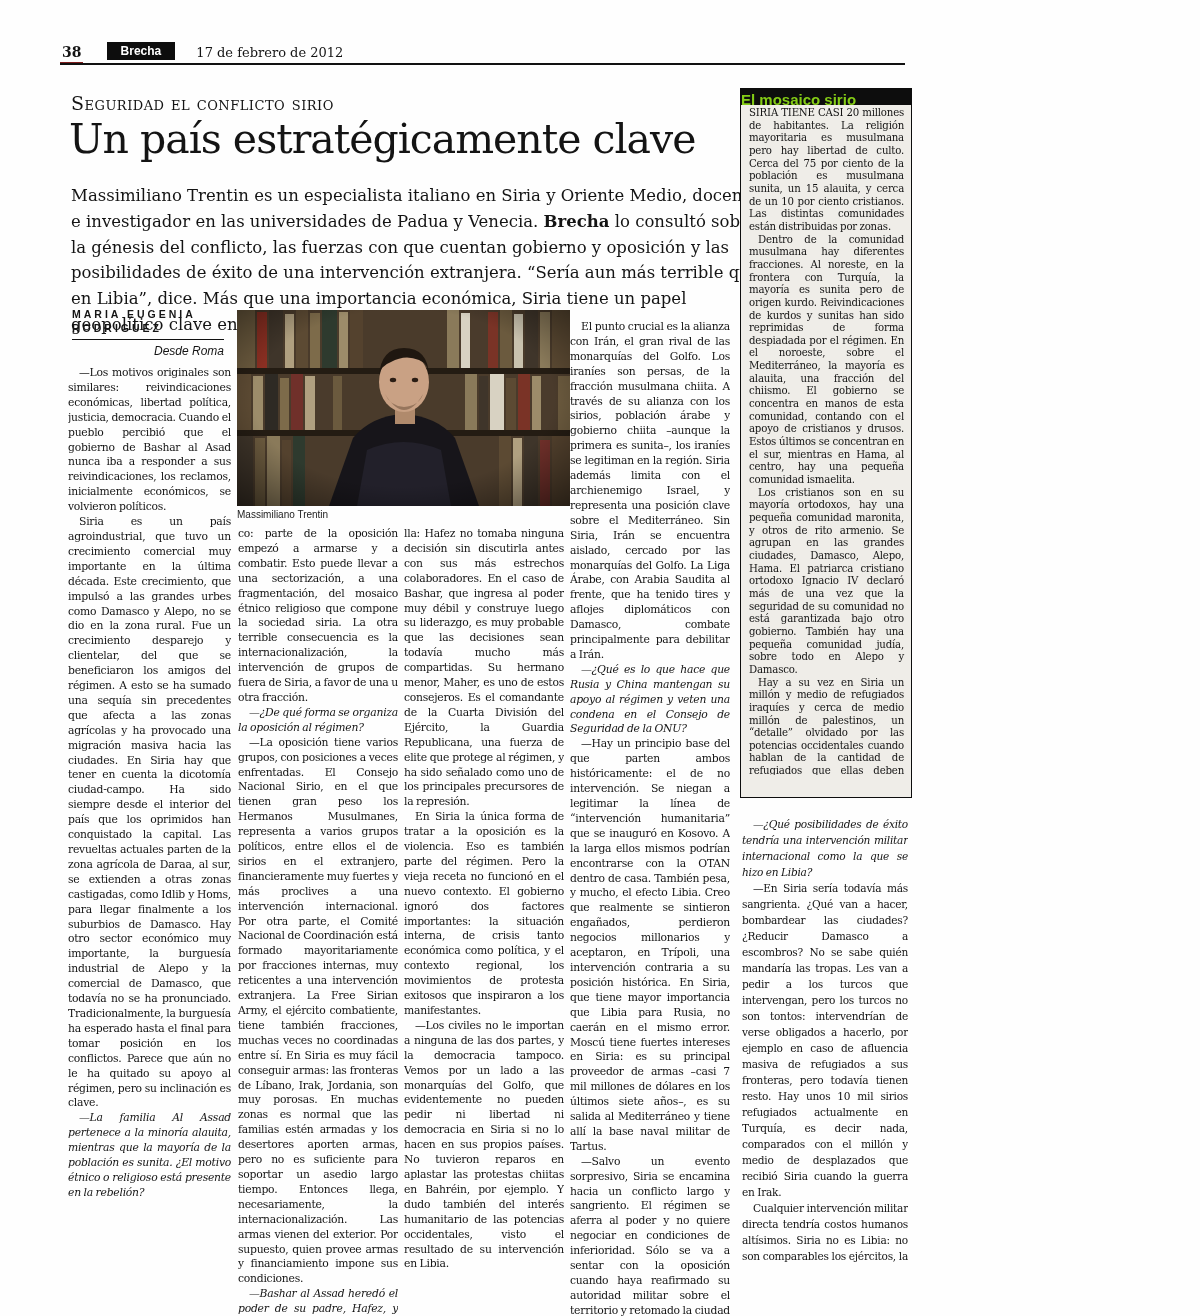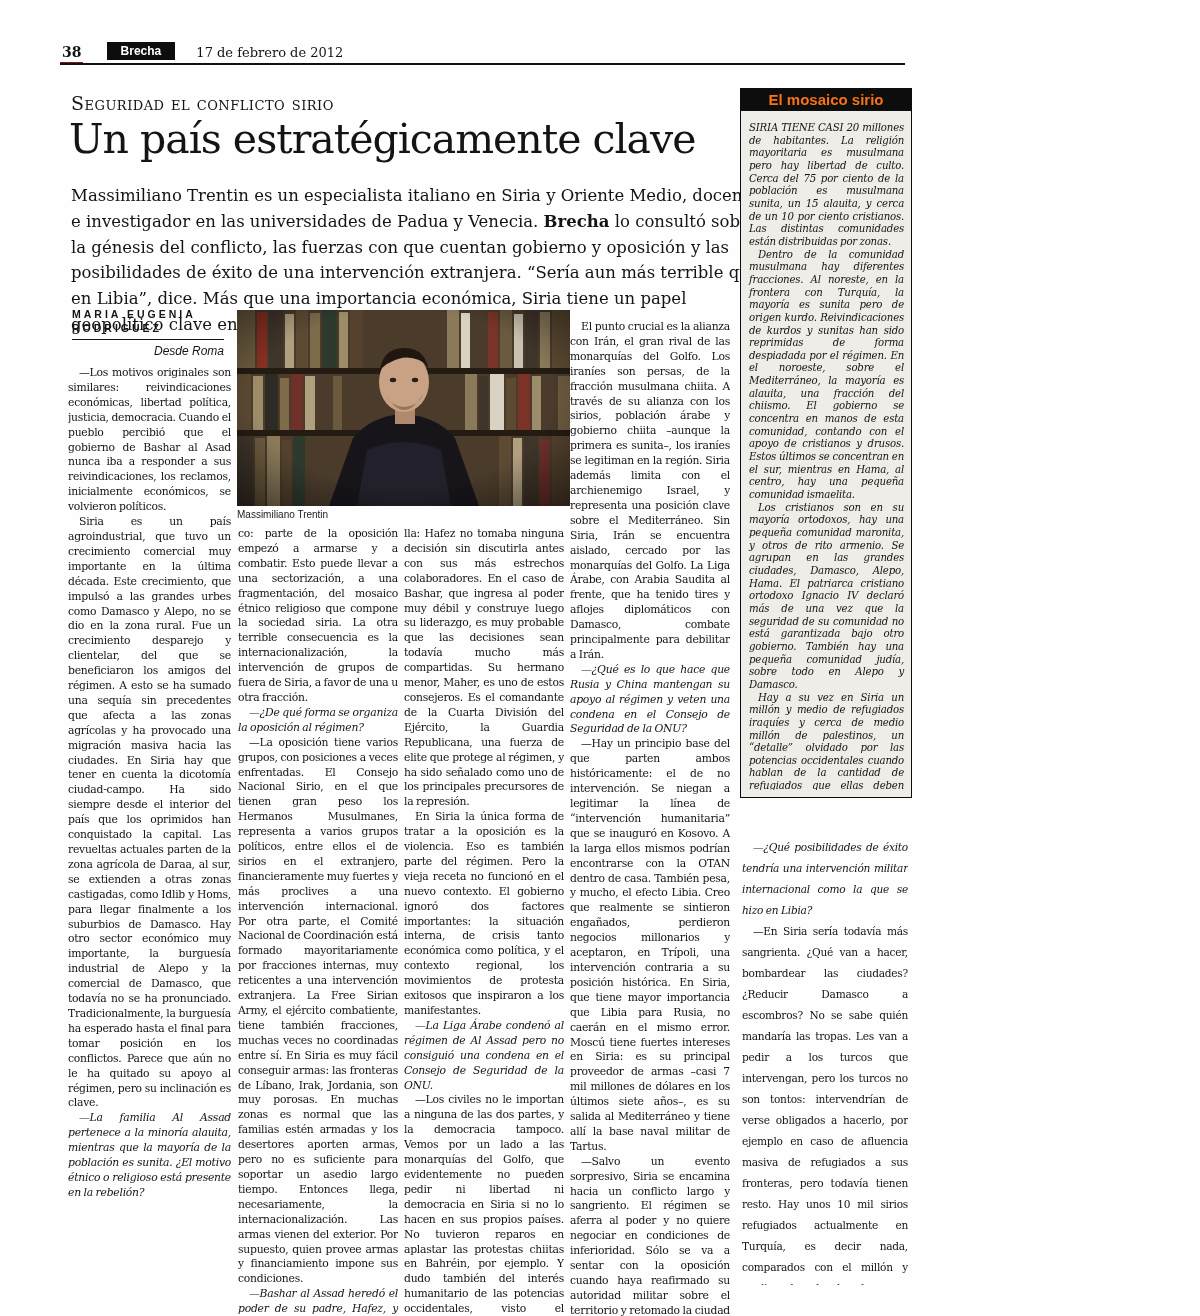--- a/index.html
+++ b/index.html
@@ -52,31 +52,31 @@
   .para.q{font-style:italic;}
 
   .col1{left:68px;top:366px;width:163px;height:868px;}
   .col2{left:238px;top:527px;width:160px;height:790px;}
   .col3{left:404px;top:527px;width:160px;height:790px;}
   .col4{left:570px;top:304px;width:160px;height:1013px;margin-top:16px;}
 
   
   .sidebar{left:740px;top:88px;width:172px;height:710px;
     background:#efede8;border:1.5px solid #0d0d0d;box-sizing:border-box;}
-  .sidebar-title{background:#0d0d0d;color:#f97316;text-align:center;
-    font:bold 15px/22px "Liberation Sans",sans-serif;height:22px;}
-  .sidebar-text{padding:11px 7px 0 8px;
+  .sidebar-title{background:#0d0d0d;color:#84cc16;
+    font:bold 15px/22px "Liberation Sans",sans-serif;height:16px;}
+  .sidebar-text{padding:2px 7px 0 8px;
     font-size:10.2px;line-height:12.65px;letter-spacing:-.2px;word-spacing:-.5px;
-    text-align:justify;overflow:hidden;height:668px;font-style:italic;}
+    text-align:justify;overflow:hidden;height:668px;}
   .sidebar-text .para{text-indent:9px;}
   .sidebar-text .para.lead{text-indent:0;}
 
   
-  .endcol{left:742px;top:837px;width:166px;height:448px;
-    font-size:10.6px;line-height:21px;letter-spacing:-.25px;word-spacing:-.5px;
+  .endcol{left:742px;top:816px;width:166px;height:448px;
+    font-size:10.6px;line-height:16px;letter-spacing:-.25px;word-spacing:-.5px;
     text-align:justify;overflow:hidden;}
 </style>
 </head>
 <body>
 
 <div class="abs pageheader">
   <span class="pagenum">38</span>
   <span class="brandbox">Brecha</span>
   <span class="pagedate">17 de febrero de 2012</span>
 </div>
@@ -178,21 +178,20 @@
   </div>
 <div class="abs bodycol col2">
     <p class="para cont">co: parte de la oposición empezó a armarse y a combatir. Esto puede llevar a una sectorización, a una fragmentación, del mosaico étnico religioso que compone la sociedad siria. La otra terrible consecuencia es la internacionalización, la intervención de grupos de fuera de Siria, a favor de una u otra fracción.</p>
     <p class="para q">—¿De qué forma se organiza la oposición al régimen?</p>
     <p class="para p">—La oposición tiene varios grupos, con posiciones a veces enfrentadas. El Consejo Nacional Sirio, en el que tienen gran peso los Hermanos Musulmanes, representa a varios grupos políticos, entre ellos el de sirios en el extranjero, financieramente muy fuertes y más proclives a una intervención internacional. Por otra parte, el Comité Nacional de Coordinación está formado mayoritariamente por fracciones internas, muy reticentes a una intervención extranjera. La Free Sirian Army, el ejército combatiente, tiene también fracciones, muchas veces no coordinadas entre sí. En Siria es muy fácil conseguir armas: las fronteras de Líbano, Irak, Jordania, son muy porosas. En muchas zonas es normal que las familias estén armadas y los desertores aporten armas, pero no es suficiente para soportar un asedio largo tiempo. Entonces llega, necesariamente, la internacionalización. Las armas vienen del exterior. Por supuesto, quien provee armas y financiamiento impone sus condiciones.</p>
     <p class="para q">—Bashar al Assad heredó el poder de su padre, Hafez, y gobierna desde hace más de diez años. ¿Cómo es la estructura de poder político y militar en Siria?</p>
   </div>
 <div class="abs bodycol col3">
     <p class="para cont">lla: Hafez no tomaba ninguna decisión sin discutirla antes con sus más estrechos colaboradores. En el caso de Bashar, que ingresa al poder muy débil y construye luego su liderazgo, es muy probable que las decisiones sean todavía mucho más compartidas. Su hermano menor, Maher, es uno de estos consejeros. Es el comandante de la Cuarta División del Ejército, la Guardia Republicana, una fuerza de elite que protege al régimen, y ha sido señalado como uno de los principales precursores de la represión.</p>
     <p class="para p">En Siria la única forma de tratar a la oposición es la violencia. Eso es también parte del régimen. Pero la vieja receta no funcionó en el nuevo contexto. El gobierno ignoró dos factores importantes: la situación interna, de crisis tanto económica como política, y el contexto regional, los movimientos de protesta exitosos que inspiraron a los manifestantes.</p>
-    <p class="para q">—La Liga Árabe condenó al régimen de Al Assad pero no consiguió una condena en el Consejo de Seguridad de la ONU.</p>
     <p class="para p">—Los civiles no le importan a ninguna de las dos partes, y la democracia tampoco. Vemos por un lado a las monarquías del Golfo, que evidentemente no pueden pedir ni libertad ni democracia en Siria si no lo hacen en sus propios países. No tuvieron reparos en aplastar las protestas chiitas en Bahréin, por ejemplo. Y dudo también del interés humanitario de las potencias occidentales, visto el resultado de su intervención en Libia.</p>
   </div>
 <div class="abs bodycol col4">
     <p class="para p">El punto crucial es la alianza con Irán, el gran rival de las monarquías del Golfo. Los iraníes son persas, de la fracción musulmana chiita. A través de su alianza con los sirios, población árabe y gobierno chiita –aunque la primera es sunita–, los iraníes se legitiman en la región. Siria además limita con el archienemigo Israel, y representa una posición clave sobre el Mediterráneo. Sin Siria, Irán se encuentra aislado, cercado por las monarquías del Golfo. La Liga Árabe, con Arabia Saudita al frente, que ha tenido tires y aflojes diplomáticos con Damasco, combate principalmente para debilitar a Irán.</p>
     <p class="para q">—¿Qué es lo que hace que Rusia y China mantengan su apoyo al régimen y veten una condena en el Consejo de Seguridad de la ONU?</p>
     <p class="para p">—Hay un principio base del que parten ambos históricamente: el de no intervención. Se niegan a legitimar la línea de “intervención humanitaria” que se inauguró en Kosovo. A la larga ellos mismos podrían encontrarse con la OTAN dentro de casa. También pesa, y mucho, el efecto Libia. Creo que realmente se sintieron engañados, perdieron negocios millonarios y aceptaron, en Trípoli, una intervención contraria a su posición histórica. En Siria, que tiene mayor importancia que Libia para Rusia, no caerán en el mismo error. Moscú tiene fuertes intereses en Siria: es su principal proveedor de armas –casi 7 mil millones de dólares en los últimos siete años–, es su salida al Mediterráneo y tiene allí la base naval militar de Tartus.</p>
     <p class="para p">—Salvo un evento sorpresivo, Siria se encamina hacia un conflicto largo y sangriento. El régimen se aferra al poder y no quiere negociar en condiciones de inferioridad. Sólo se va a sentar con la oposición cuando haya reafirmado su autoridad militar sobre el territorio y retomado la ciudad de Homs. Tienen tres puntos primordiales sobre los que empezar a negociar: que sea el presidente Al Assad quien guíe las “reformas”; la permanencia del Baath (no van a aceptar una disolución similar a la que se produjo en Irak); una amnistía para los responsables de la represión (de haber purgas, reclaman ser ellos quienes las lleven a cabo). La otra posibilidad es un golpe de Estado interno que le cambie la cara al régimen y negocie con la oposición.</p>
   </div>
 
 <div class="abs sidebar">

